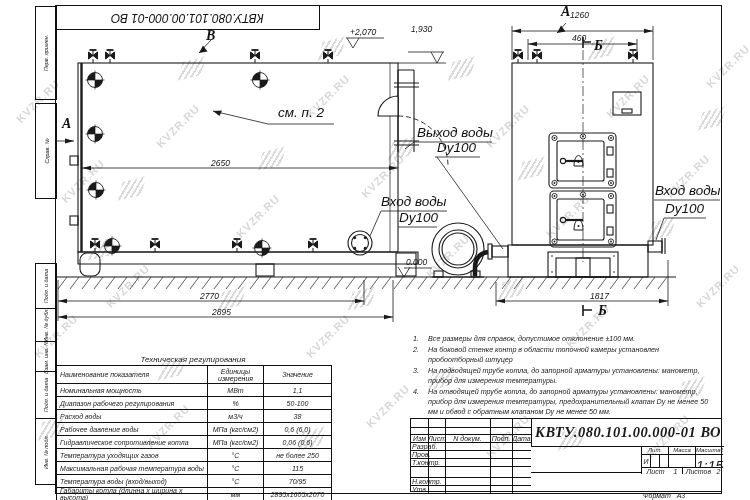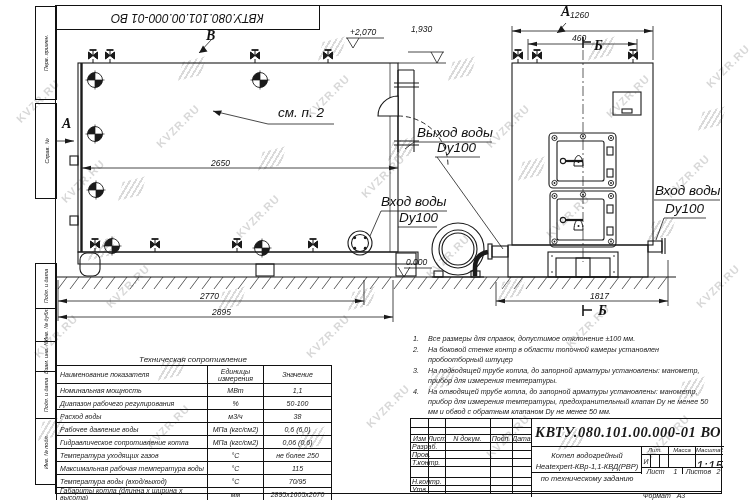--- a/index.html
+++ b/index.html
@@ -332,21 +332,21 @@
   <div class="mk" style="left:598px;top:303px">Б</div>
 
   <div class="lbl" style="left:278px;top:105px">см. п. 2</div>
   <div class="lbl" style="left:417px;top:125px">Выход воды</div>
   <div class="lbl" style="left:437px;top:140px">Dy100</div>
   <div class="lbl" style="left:381px;top:194px">Вход воды</div>
   <div class="lbl" style="left:399px;top:210px">Dy100</div>
   <div class="lbl" style="left:655px;top:183px">Вход воды</div>
   <div class="lbl" style="left:665px;top:201px">Dy100</div>
 
-  <div class="ttl">Техническая сопротивление</div>
+  <div class="ttl">Техническая регулирования</div>
   <div class="ttable">
     <div class="trow hdr">
       <div class="tc n">Наименование показателя</div>
       <div class="tc u">Единицы измерения</div>
       <div class="tc v">Значение</div>
     </div>
     <div class="trow">
         <div class="tc n">Номинальная мощность</div>
         <div class="tc u">МВт</div>
         <div class="tc v">1,1</div>
@@ -434,25 +434,20 @@
     <div class="cell" style="left:101px;top:16px;width:19px;height:8px;text-align:center">Дата</div>
 
     <div class="cell" style="left:1px;top:24px;width:33px;height:8px">Разраб.</div>
     <div class="cell" style="left:1px;top:32px;width:33px;height:8px">Пров.</div>
     <div class="cell" style="left:1px;top:40px;width:33px;height:8px">Т.контр.</div>
     <div class="cell" style="left:1px;top:59px;width:33px;height:8px">Н.контр.</div>
     <div class="cell" style="left:1px;top:67px;width:33px;height:8px">Утв.</div>
 
     <div class="docnum">КВТУ.080.101.00.000-01 ВО</div>
 
-    <div class="tname">
-      <div>Котел водогрейный</div>
-      <div>Heatexpert-КВр-1,1-КВД(РВР)</div>
-      <div>по техническому заданию</div>
-    </div>
     <div class="cell" style="left:120px;top:53px;width:110px;height:0;border-top:1px solid #111"></div>
 
     <div class="cell bt bl" style="left:230px;top:27px;width:27px;height:8px;text-align:center;font-size:6px">Лит.</div>
     <div class="cell bt bl" style="left:257px;top:27px;width:27px;height:8px;text-align:center;font-size:6px">Масса</div>
     <div class="cell bt bl" style="left:284px;top:27px;width:28px;height:8px;text-align:center;font-size:6px">Масштаб</div>
     <div class="cell bt bl" style="left:230px;top:35px;width:9px;height:13px;text-align:center;padding-top:3px">И</div>
     <div class="cell bt bl" style="left:239px;top:35px;width:9px;height:13px"></div>
     <div class="cell bt bl" style="left:248px;top:35px;width:9px;height:13px"></div>
     <div class="cell bt bl" style="left:257px;top:35px;width:27px;height:13px"></div>
     <div class="cell bt bl" style="left:284px;top:35px;width:28px;height:13px;padding-top:3px;font-size:14px">1:15</div>

